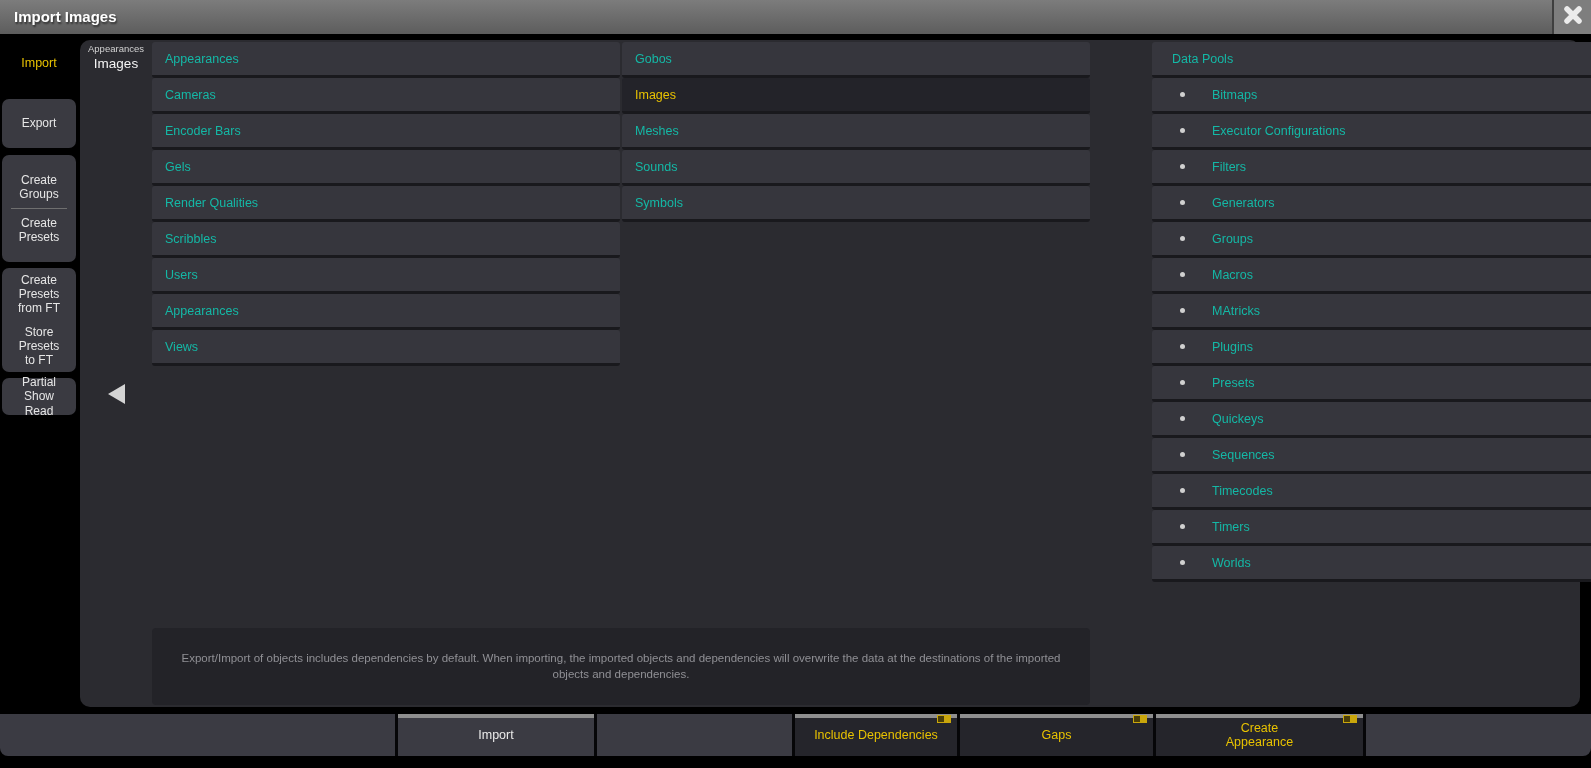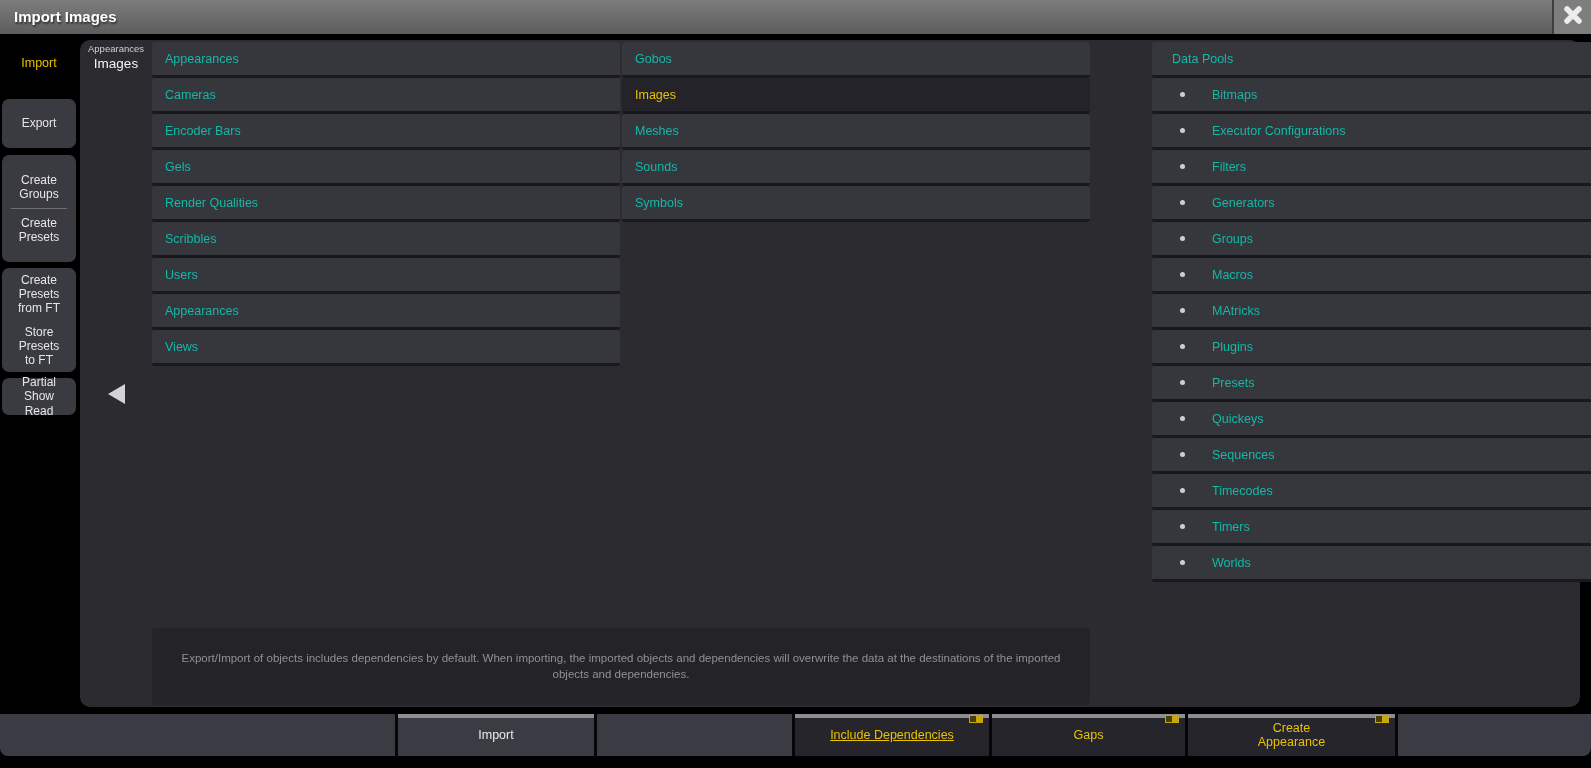--- a/index.html
+++ b/index.html
@@ -103,21 +103,21 @@
   }
   .cell.toggle{ background:#25252b; color:#e8c200; }
   .indicator{
     position:absolute; top:1px; right:6px; width:14px; height:8px;
     background:#c9a60b; display:flex; align-items:center;
   }
   .indicator::before{
     content:""; width:6px; height:6px; margin-left:1px; background:#4a3e07;
   }
   .w395{width:395px;} .w196{width:196px;} .w195{width:195px;}
-  .w194{width:194px;text-decoration:underline;} .w193{width:193px;} .w207{width:207px;}
+  .w194{width:162px;} .w193{width:193px;} .w207{width:207px;}
 </style>
 </head>
 <body>
 
 <div class="titlebar">
   <span class="title-text">Import Images</span>
   <div class="close-btn">
     <span>
       <svg width="20" height="20" viewBox="0 0 20 20">
         <path d="M4 4 L16 16 M16 4 L4 16" stroke="#ececec" stroke-width="5.5" stroke-linecap="round" fill="none"></path>

